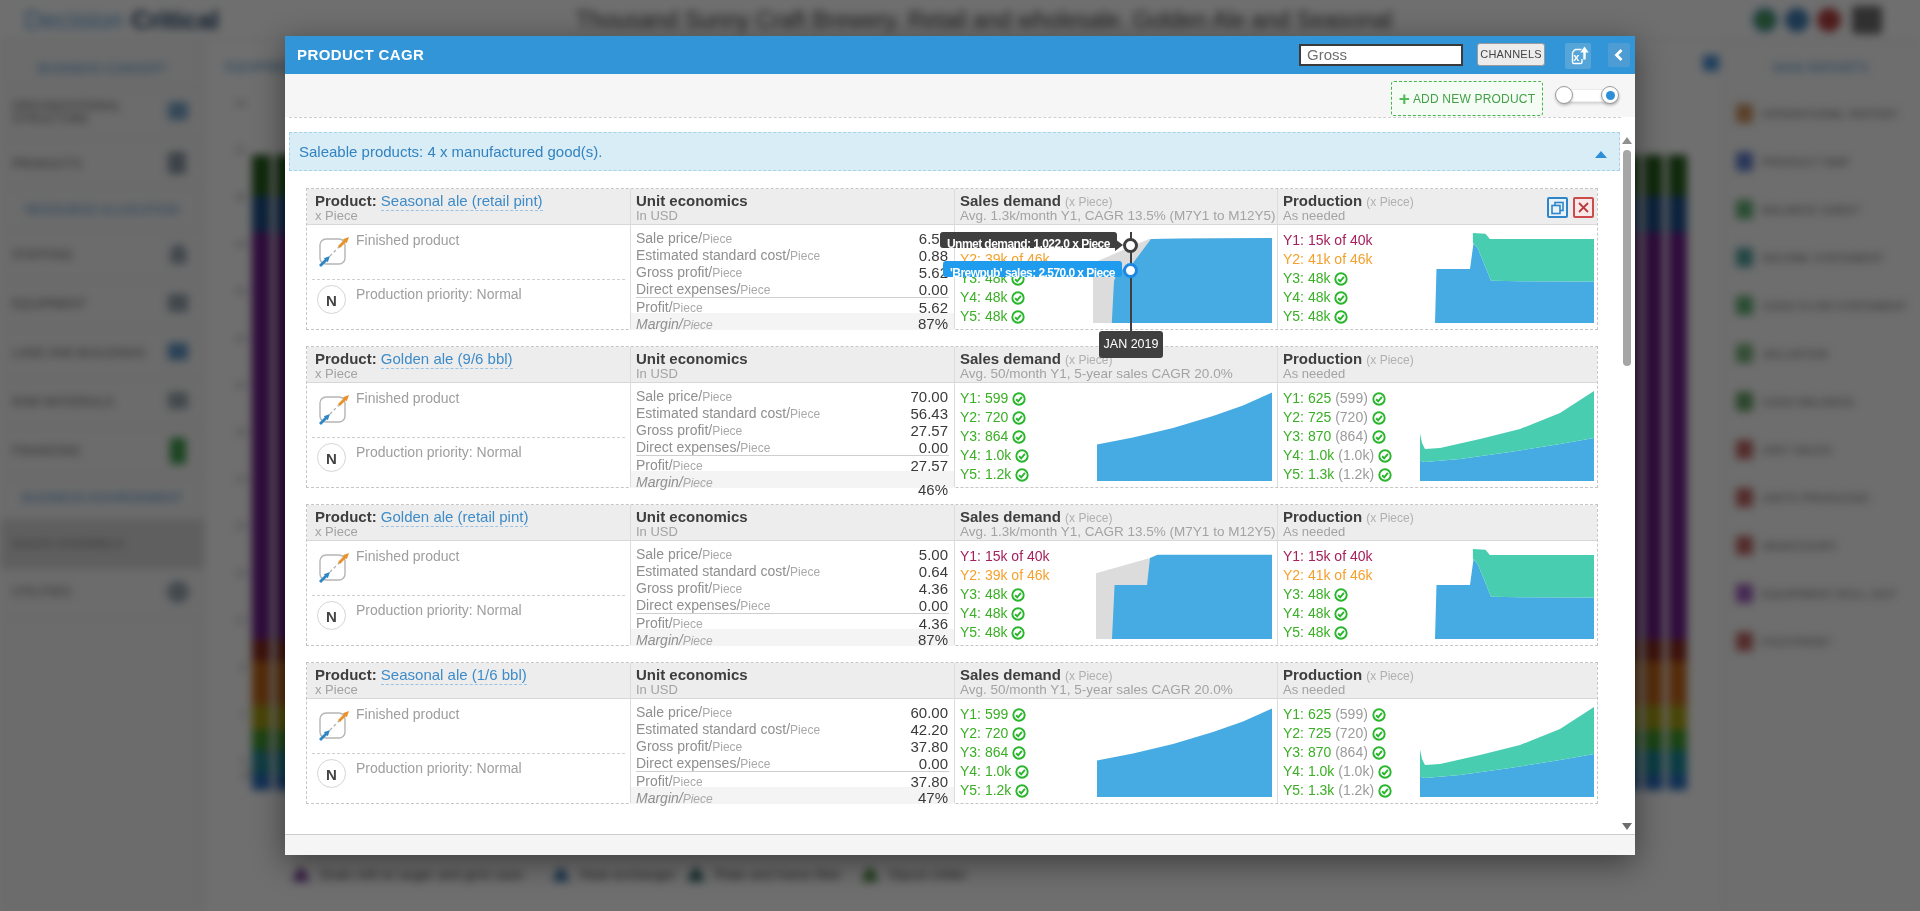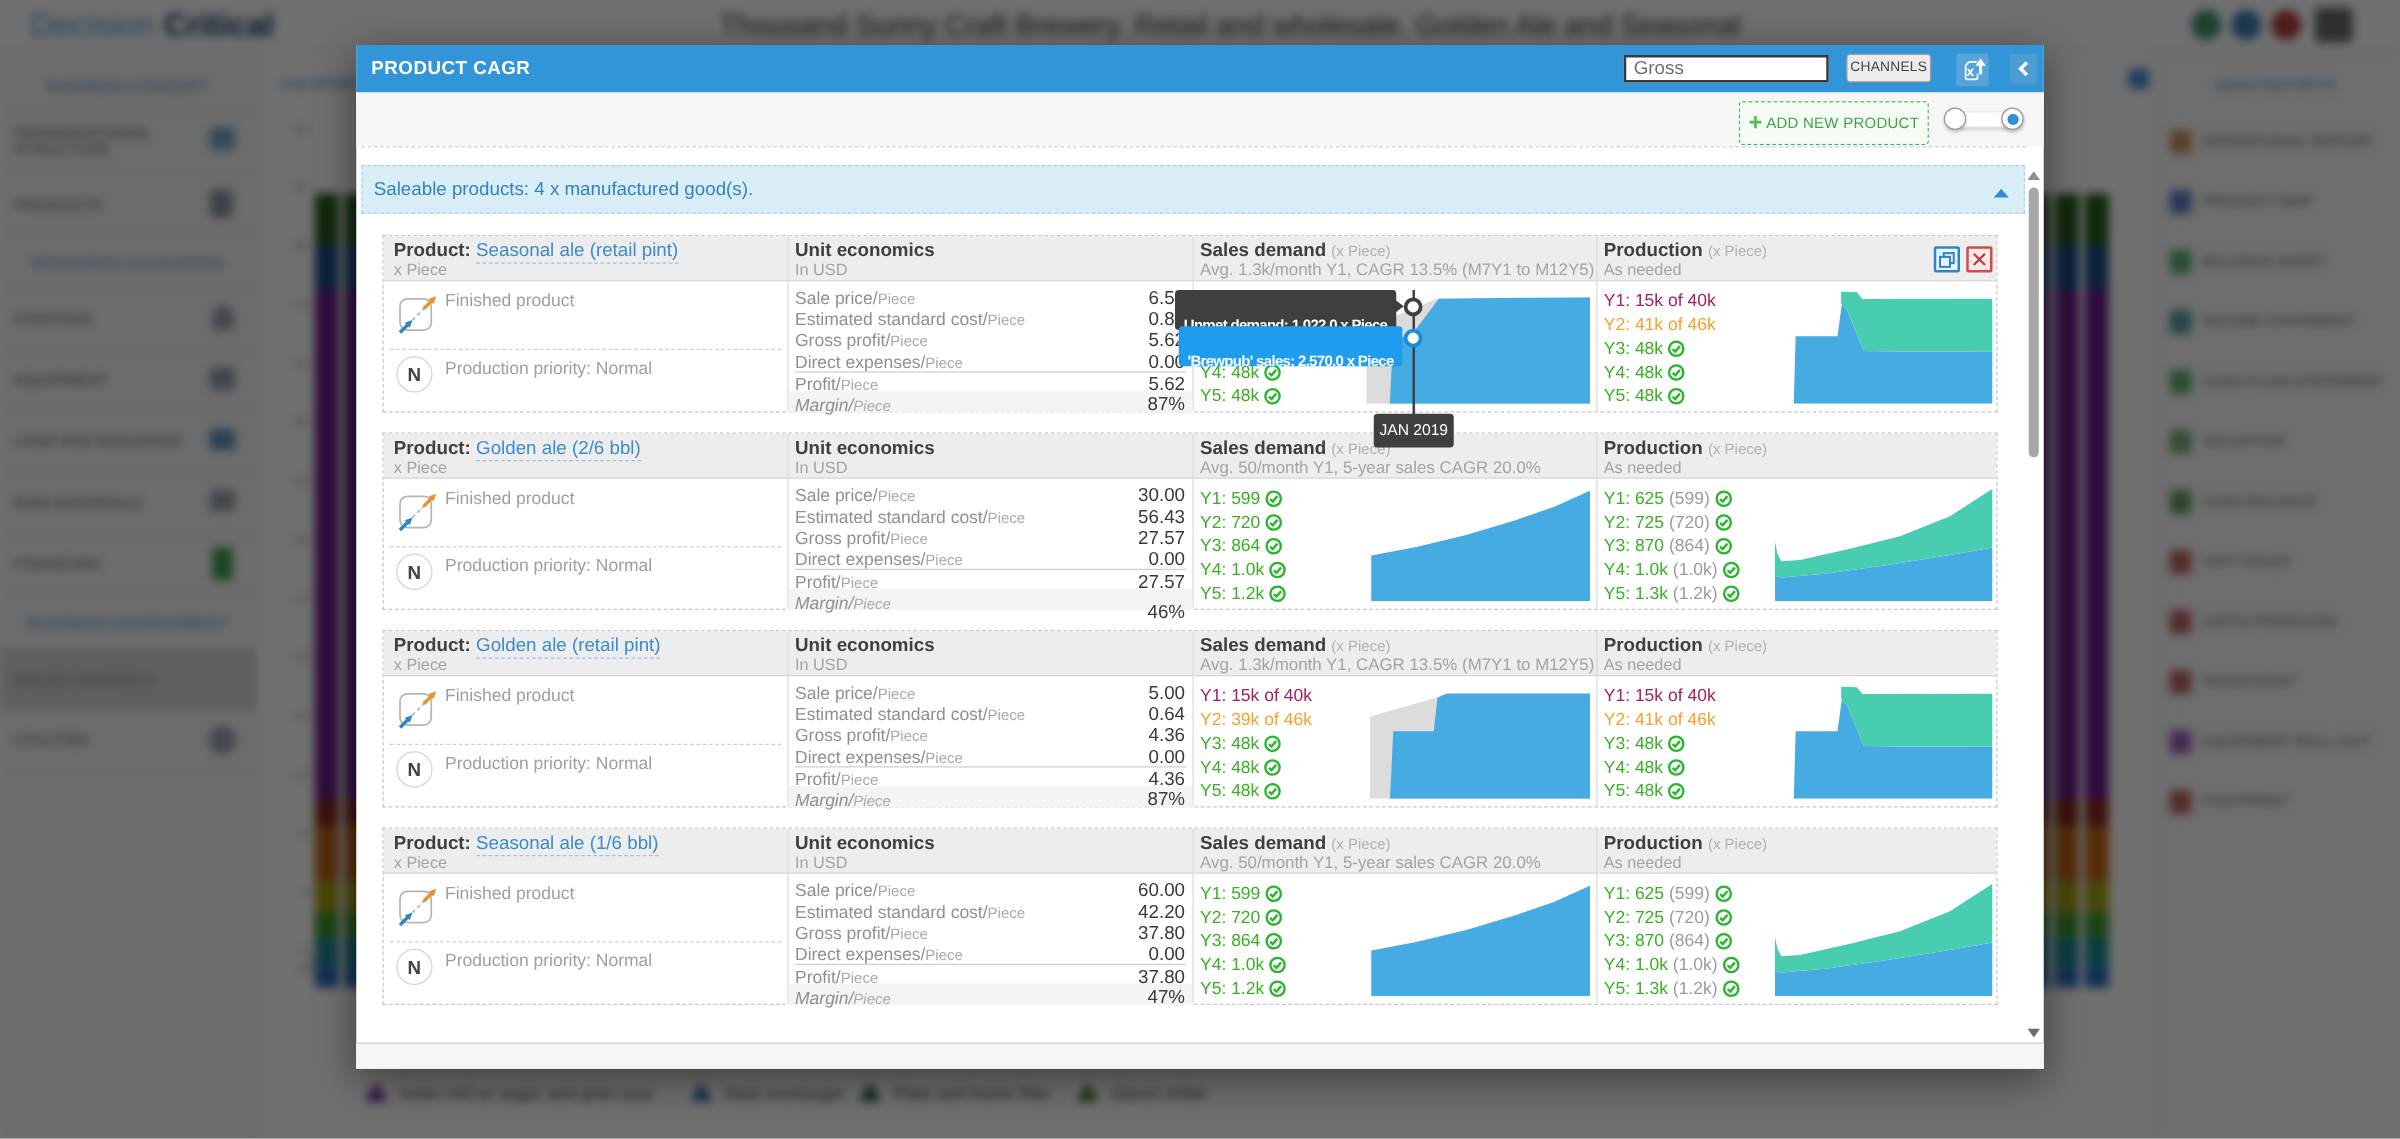--- a/index.html
+++ b/index.html
@@ -29,21 +29,21 @@
 .yrow{font-size:14px;white-space:nowrap}
 .cri{color:#a5205c}
 .org{color:#f5a02c}
 .grn{color:#3aaf25}
 .pgr{color:#9b9b9b}
 .ncirc{position:absolute;width:29px;height:29px;border:1px solid #d5d5d5;border-radius:50%;background:#fff;text-align:center;line-height:29px;font-size:15px;font-weight:bold;color:#434343}
 .dsep{position:absolute;border-top:1px dashed #cfcfcf}
 .mband{position:absolute;background:#f4f4f4}
 .tool{position:absolute;width:21px;height:21px;border-radius:2px}
 .yrow svg{display:inline-block}
-.ttip{position:absolute;height:16px;line-height:25px;border-radius:3px;color:#fff;font-size:12px;font-weight:bold;letter-spacing:-0.55px;padding:16px 7px;white-space:nowrap;z-index:30}
+.ttip{position:absolute;height:16px;line-height:25px;border-radius:3px;color:#fff;font-size:12px;font-weight:bold;letter-spacing:-0.55px;padding:0 7px;white-space:nowrap;z-index:30}
 .mark{position:absolute;width:15px;height:15px;border-radius:50%;background:#fff;z-index:31}
 </style>
 </head>
 <body>
 <div id="bg">
 
   <div class="a" style="left:0;top:0;width:1920px;height:40px;background:#fff;border-bottom:1px solid #e2e2e2"></div>
   <div class="a" style="left:24px;top:5px;font-size:26px;color:#5b9bd5">Decision <b style="color:#17395e">Critical</b></div>
   <div class="a" style="left:494px;top:7px;width:980px;text-align:center;font-size:23px;color:#3f3f3f">Thousand Sunny Craft Brewery. Retail and wholesale. Golden Ale and Seasonal</div>
   <div class="a" style="left:1753px;top:8px;width:24px;height:24px;border-radius:50%;background:#4a9a5f;border:2px solid #2e86c8"></div>
@@ -926,42 +926,42 @@
         <svg class="a" style="left:1113px;top:44px" width="174" height="90" viewBox="0 0 174 90">
           <polygon points="15,90 16.5,36 50,36 53.5,10.3 58,15.8 71,47.8 100,48.2 174,48.4 174,90" fill="#45abe2"></polygon>
           <polygon points="52.9,10.3 52.9,0.1 65.5,0.7 69.8,6.1 174,6 174,48.4 100,48.2 71,47.8 58,15.8 53.5,10.3" fill="#48cdb1"></polygon>
         </svg>
       </div>
       <div class="card" style="top:310px">
         <div class="chead"></div>
         <div class="vsep" style="left:323px"></div>
         <div class="vsep" style="left:647px"></div>
         <div class="vsep" style="left:970px"></div>
-        <div class="a t15b" style="left:8px;top:3px">Product: <span class="lnk">Golden ale (2/6 bbl)</span></div>
+        <div class="a t15b" style="left:8px;top:3px">Product: <span class="lnk">Golden ale (9/6 bbl)</span></div>
         <div class="a hsub" style="left:8px;top:19px">x Piece</div>
         <div class="a t15b" style="left:329px;top:3px">Unit economics</div>
         <div class="a hsub" style="left:329px;top:19px">In USD</div>
         <div class="a t15b" style="left:653px;top:3px">Sales demand <span class="xp">(x Piece)</span></div>
         <div class="a hsub" style="left:653px;top:19px;font-size:13.5px">Avg. 50/month Y1, 5-year sales CAGR 20.0%</div>
         <div class="a t15b" style="left:976px;top:3px">Production <span class="xp">(x Piece)</span></div>
         <div class="a hsub" style="left:976px;top:19px">As needed</div>
         <svg width="44" height="40" viewBox="0 0 44 40" class="a" style="left:6px;top:42px">
           <rect x="7" y="8" width="25" height="25" rx="6" fill="none" stroke="#b5b5b5" stroke-width="1.4"></rect>
           <line x1="13" y1="29" x2="33" y2="9" stroke="#b0b0b0" stroke-width="1.3" stroke-dasharray="3,2.5"></line>
           <line x1="7" y1="35" x2="13.5" y2="28.5" stroke="#2f86c4" stroke-width="2.8"></line>
           <polygon points="17,25 14.8,31.2 10.8,27.2" fill="#2f86c4"></polygon>
           <line x1="26" y1="16" x2="32.5" y2="9.5" stroke="#e8912d" stroke-width="2.8"></line>
           <polygon points="36,6 33.8,12.2 29.8,8.2" fill="#e8912d"></polygon>
         </svg>
         <div class="a g14" style="left:49px;top:43px">Finished product</div>
         <div class="dsep" style="left:5px;top:90px;width:313px"></div>
         <div class="ncirc" style="left:10px;top:96px">N</div>
         <div class="a g14" style="left:49px;top:97px">Production priority: Normal</div>
         <div class="a ulab" style="left:329px;top:41px">Sale price/<span class="pp">Piece</span></div>
-        <div class="a uval" style="left:511px;top:41px">30.00</div>
+        <div class="a uval" style="left:511px;top:41px">70.00</div>
         <div class="a ulab" style="left:329px;top:58px">Estimated standard cost/<span class="pp">Piece</span></div>
         <div class="a uval" style="left:511px;top:58px">56.43</div>
         <div class="a ulab" style="left:329px;top:75px">Gross profit/<span class="pp">Piece</span></div>
         <div class="a uval" style="left:511px;top:75px">27.57</div>
         <div class="a ulab" style="left:329px;top:92px">Direct expenses/<span class="pp">Piece</span></div>
         <div class="a uval" style="left:511px;top:92px">0.00</div>
         <div class="a" style="left:329px;top:108px;width:313px;height:1px;background:#cfcfcf"></div>
         <div class="mband" style="left:324px;top:124px;width:323px;height:17px"></div>
         <div class="a ulab" style="left:329px;top:110px">Profit/<span class="pp">Piece</span></div>
         <div class="a uval" style="left:511px;top:110px">27.57</div>

